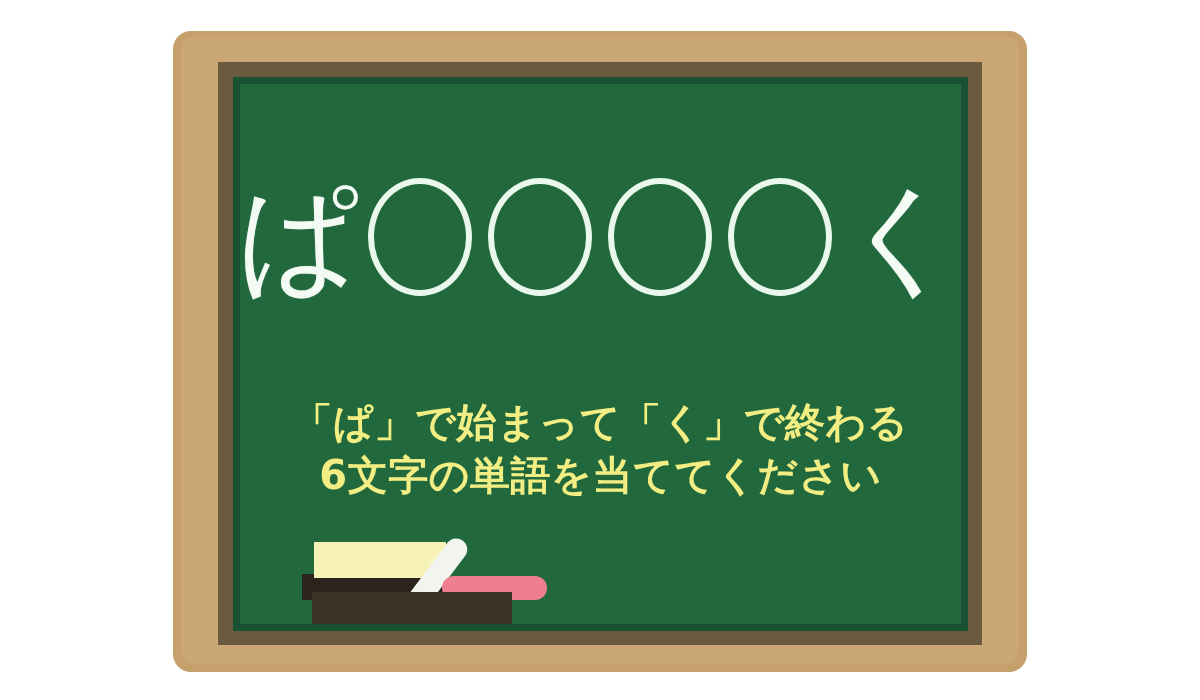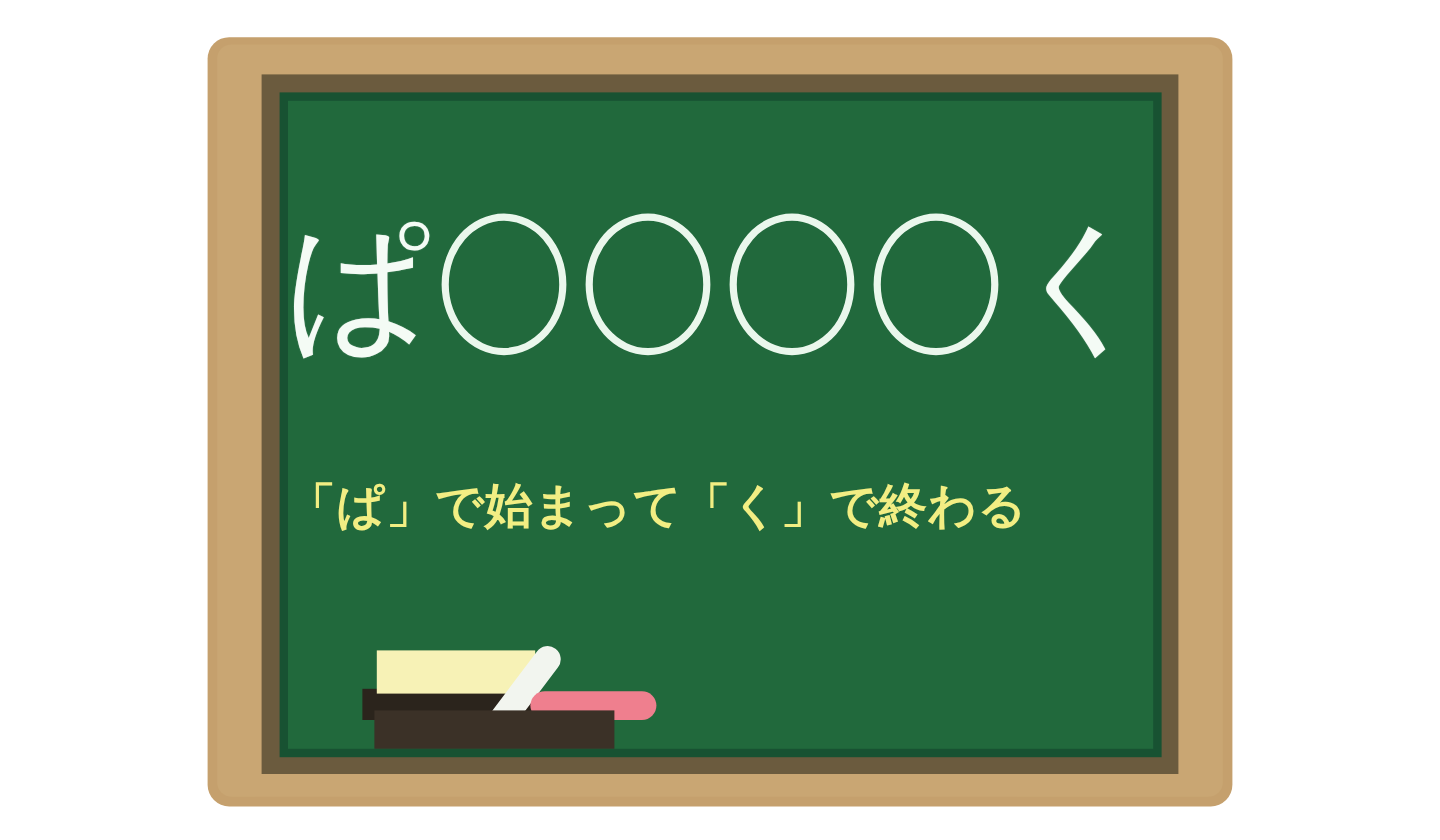--- a/index.html
+++ b/index.html
@@ -103,20 +103,21 @@
     border-radius: 50%;
     box-sizing: border-box;
   }
 
   
   .instructions {
     position: absolute;
     left: 0;
     right: 0;
     top: 312px;
+    text-align: center;
     color: #f2ee83;
     font-size: 40px;
     line-height: 1.33;
     font-weight: bold;
     font-family: "DejaVu Sans", "Liberation Sans", sans-serif;
     letter-spacing: 0.5px;
   }
   .instructions .line {
     display: block;
     white-space: nowrap;
@@ -199,20 +200,21 @@
           </span>
           <span class="blank-slot">
             <span class="ring"></span>
           </span>
 
           <span class="chalk-char">く</span>
         </div>
 
         <div class="instructions">
           <span class="line">「ぱ」で始まって「く」で終わる</span>
+          <span class="line">6文字の単語を当ててください</span>
         </div>
 
         <div class="tray-area">
           <div class="eraser-felt"></div>
           <div class="eraser-body"></div>
           <div class="chalk-white"></div>
           <div class="chalk-pink"></div>
           <div class="tray-box"></div>
         </div>
 

